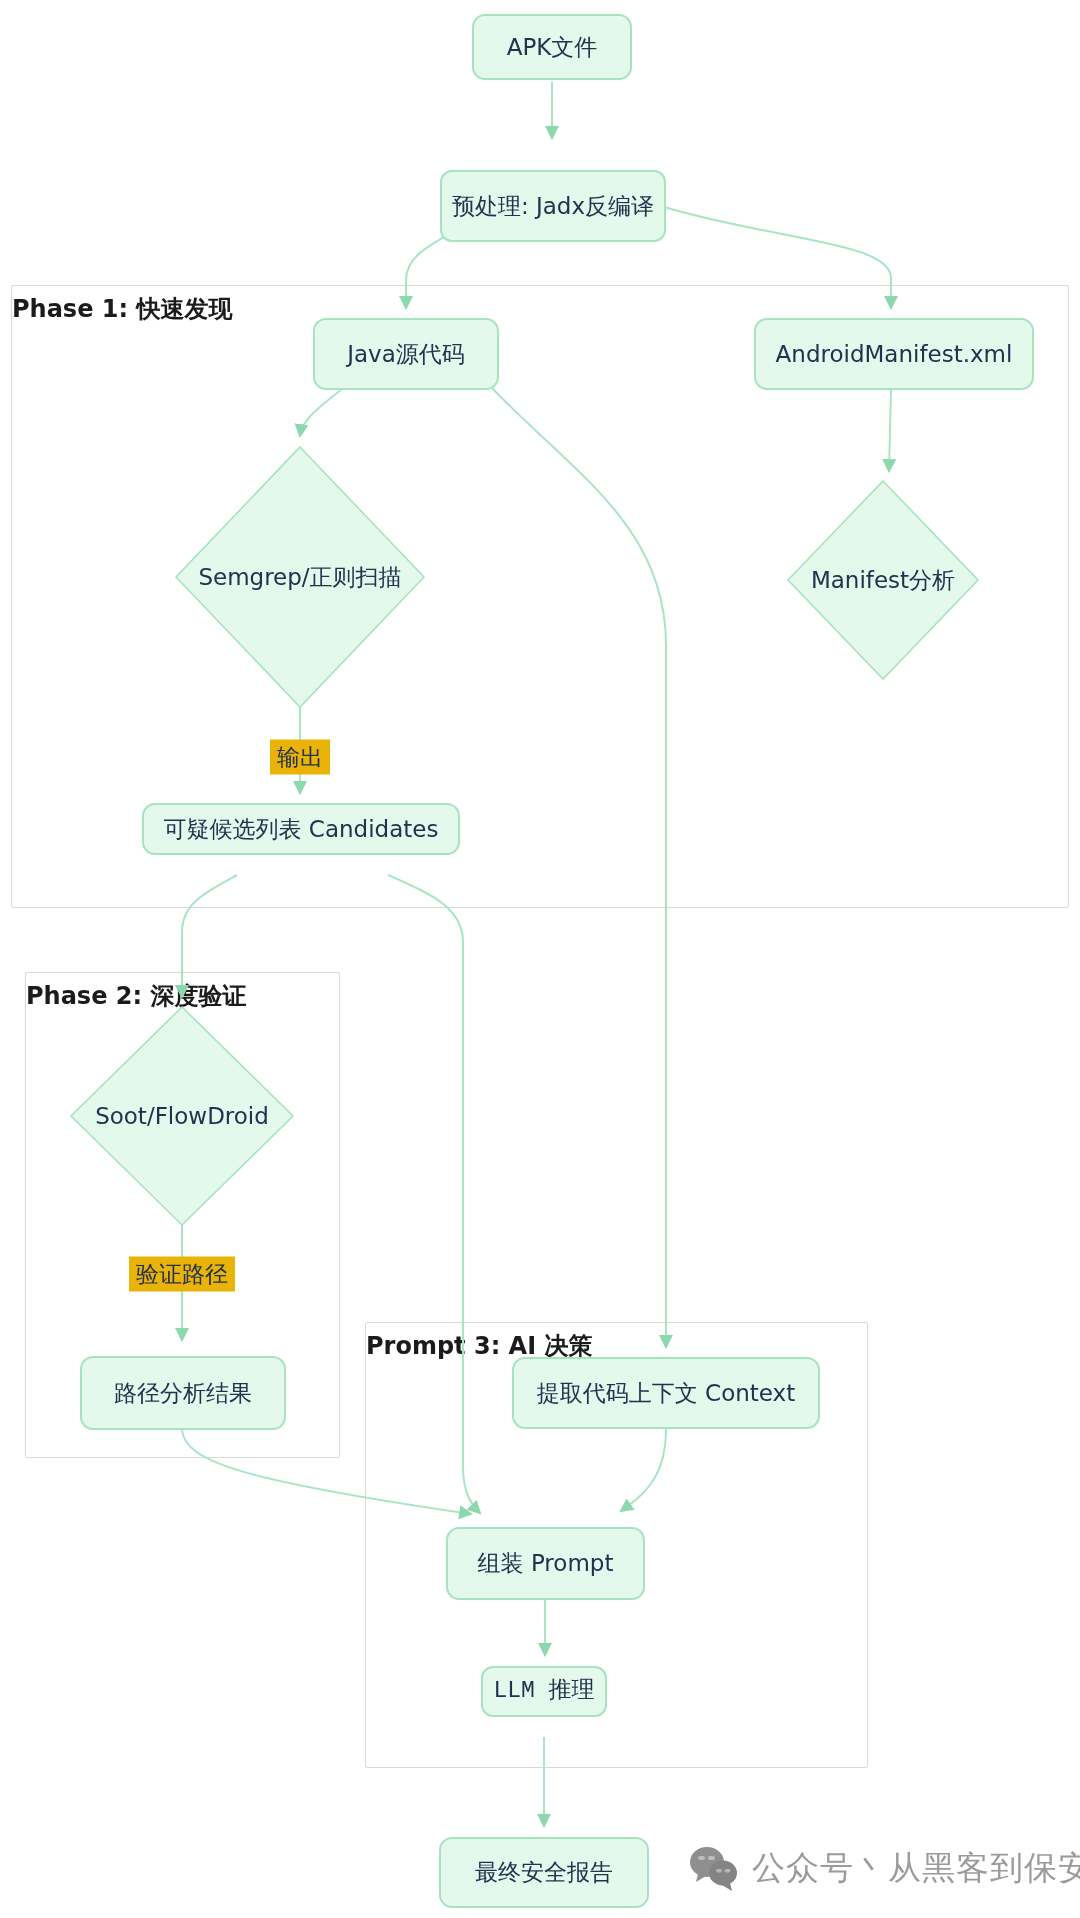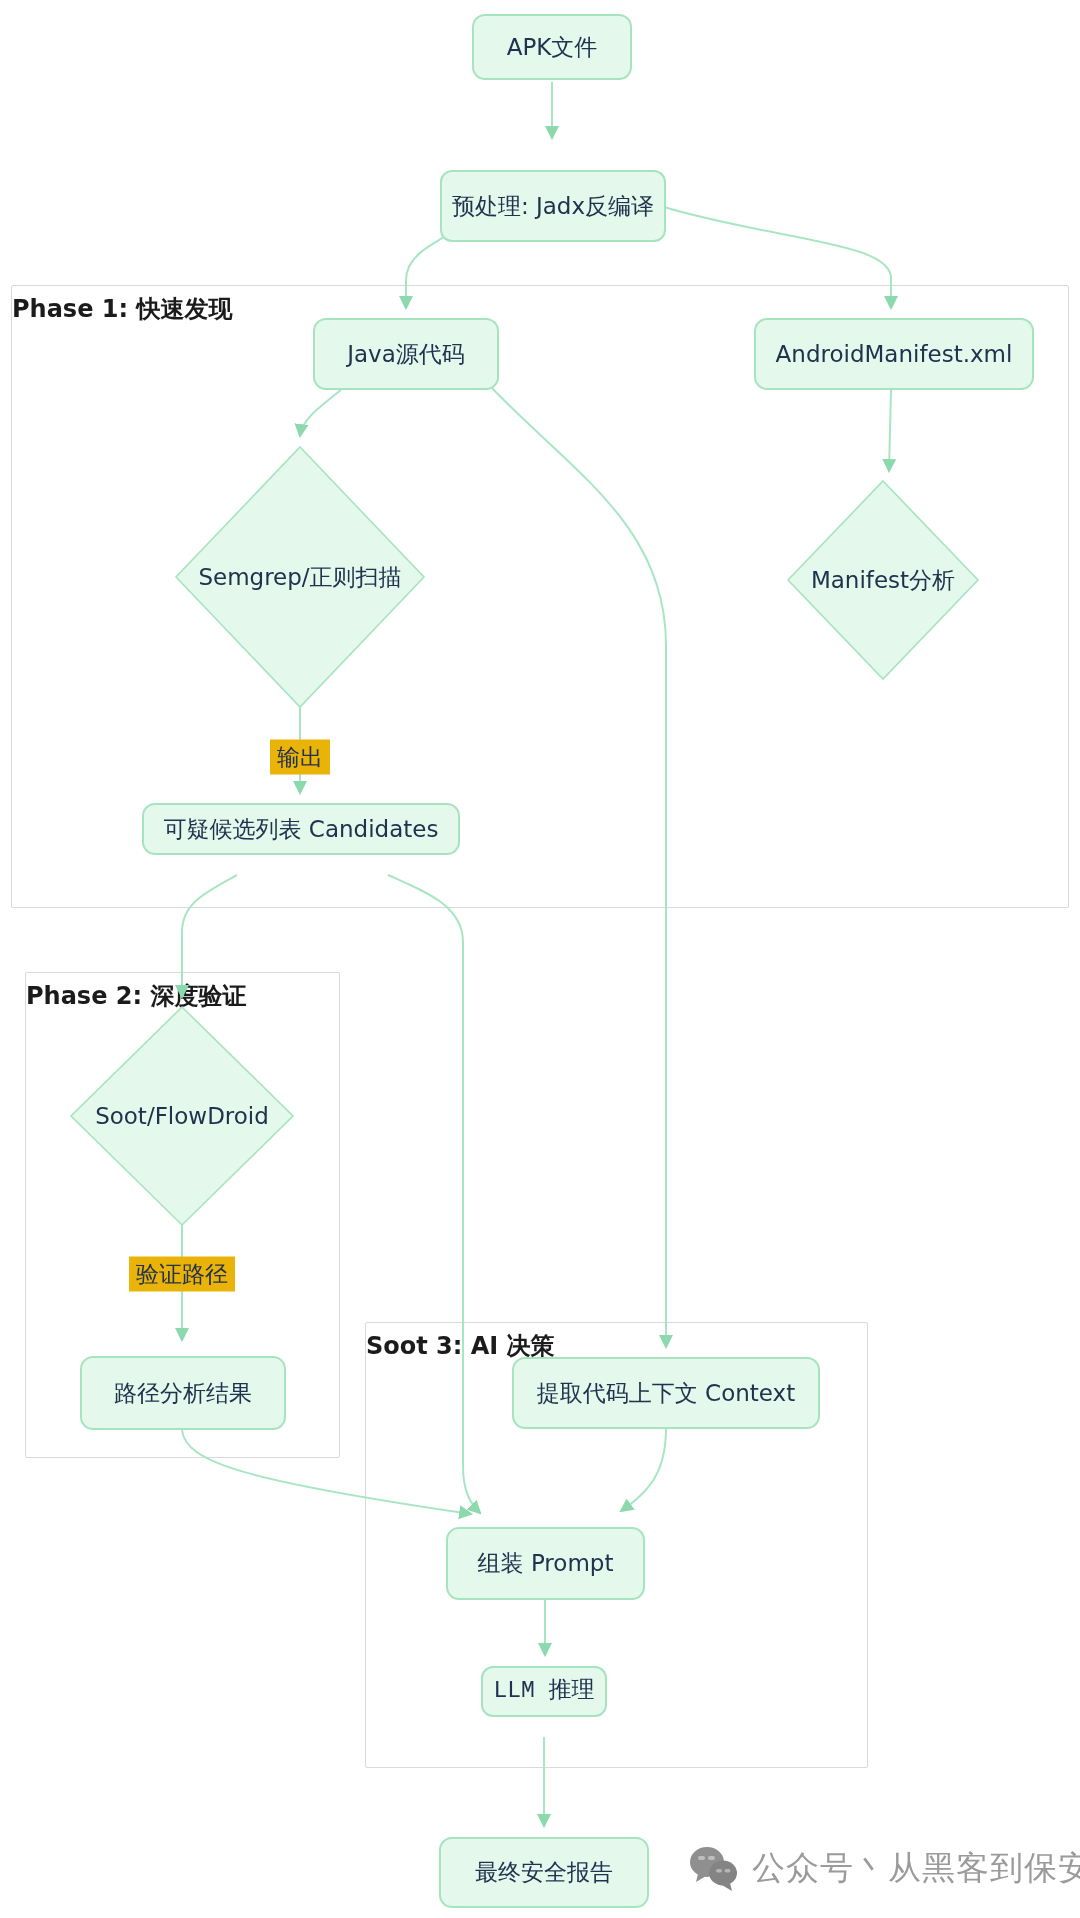--- a/index.html
+++ b/index.html
@@ -49,21 +49,21 @@
 
 <div class="canvas">
 
   <div class="group" style="left:11px;top:285px;width:1058px;height:623px;">
     <div class="group-title">Phase 1: 快速发现</div>
   </div>
   <div class="group" style="left:25px;top:972px;width:315px;height:486px;">
     <div class="group-title">Phase 2: 深度验证</div>
   </div>
   <div class="group" style="left:365px;top:1322px;width:503px;height:446px;">
-    <div class="group-title">Soot 3: AI 决策</div>
+    <div class="group-title">Prompt 3: AI 决策</div>
   </div>
 
   <svg class="edges" width="1080" height="1918" viewBox="0 0 1080 1918">
     <defs>
       <marker id="arr" viewBox="0 0 10 10" refX="8.5" refY="5" markerWidth="7" markerHeight="7" orient="auto-start-reverse">
         <path d="M0,0 L10,5 L0,10 z" fill="#8bd9ad"></path>
       </marker>
     </defs>
 
     <path class="edge" marker-end="url(#arr)" d="M552,82 L552,138"></path>

